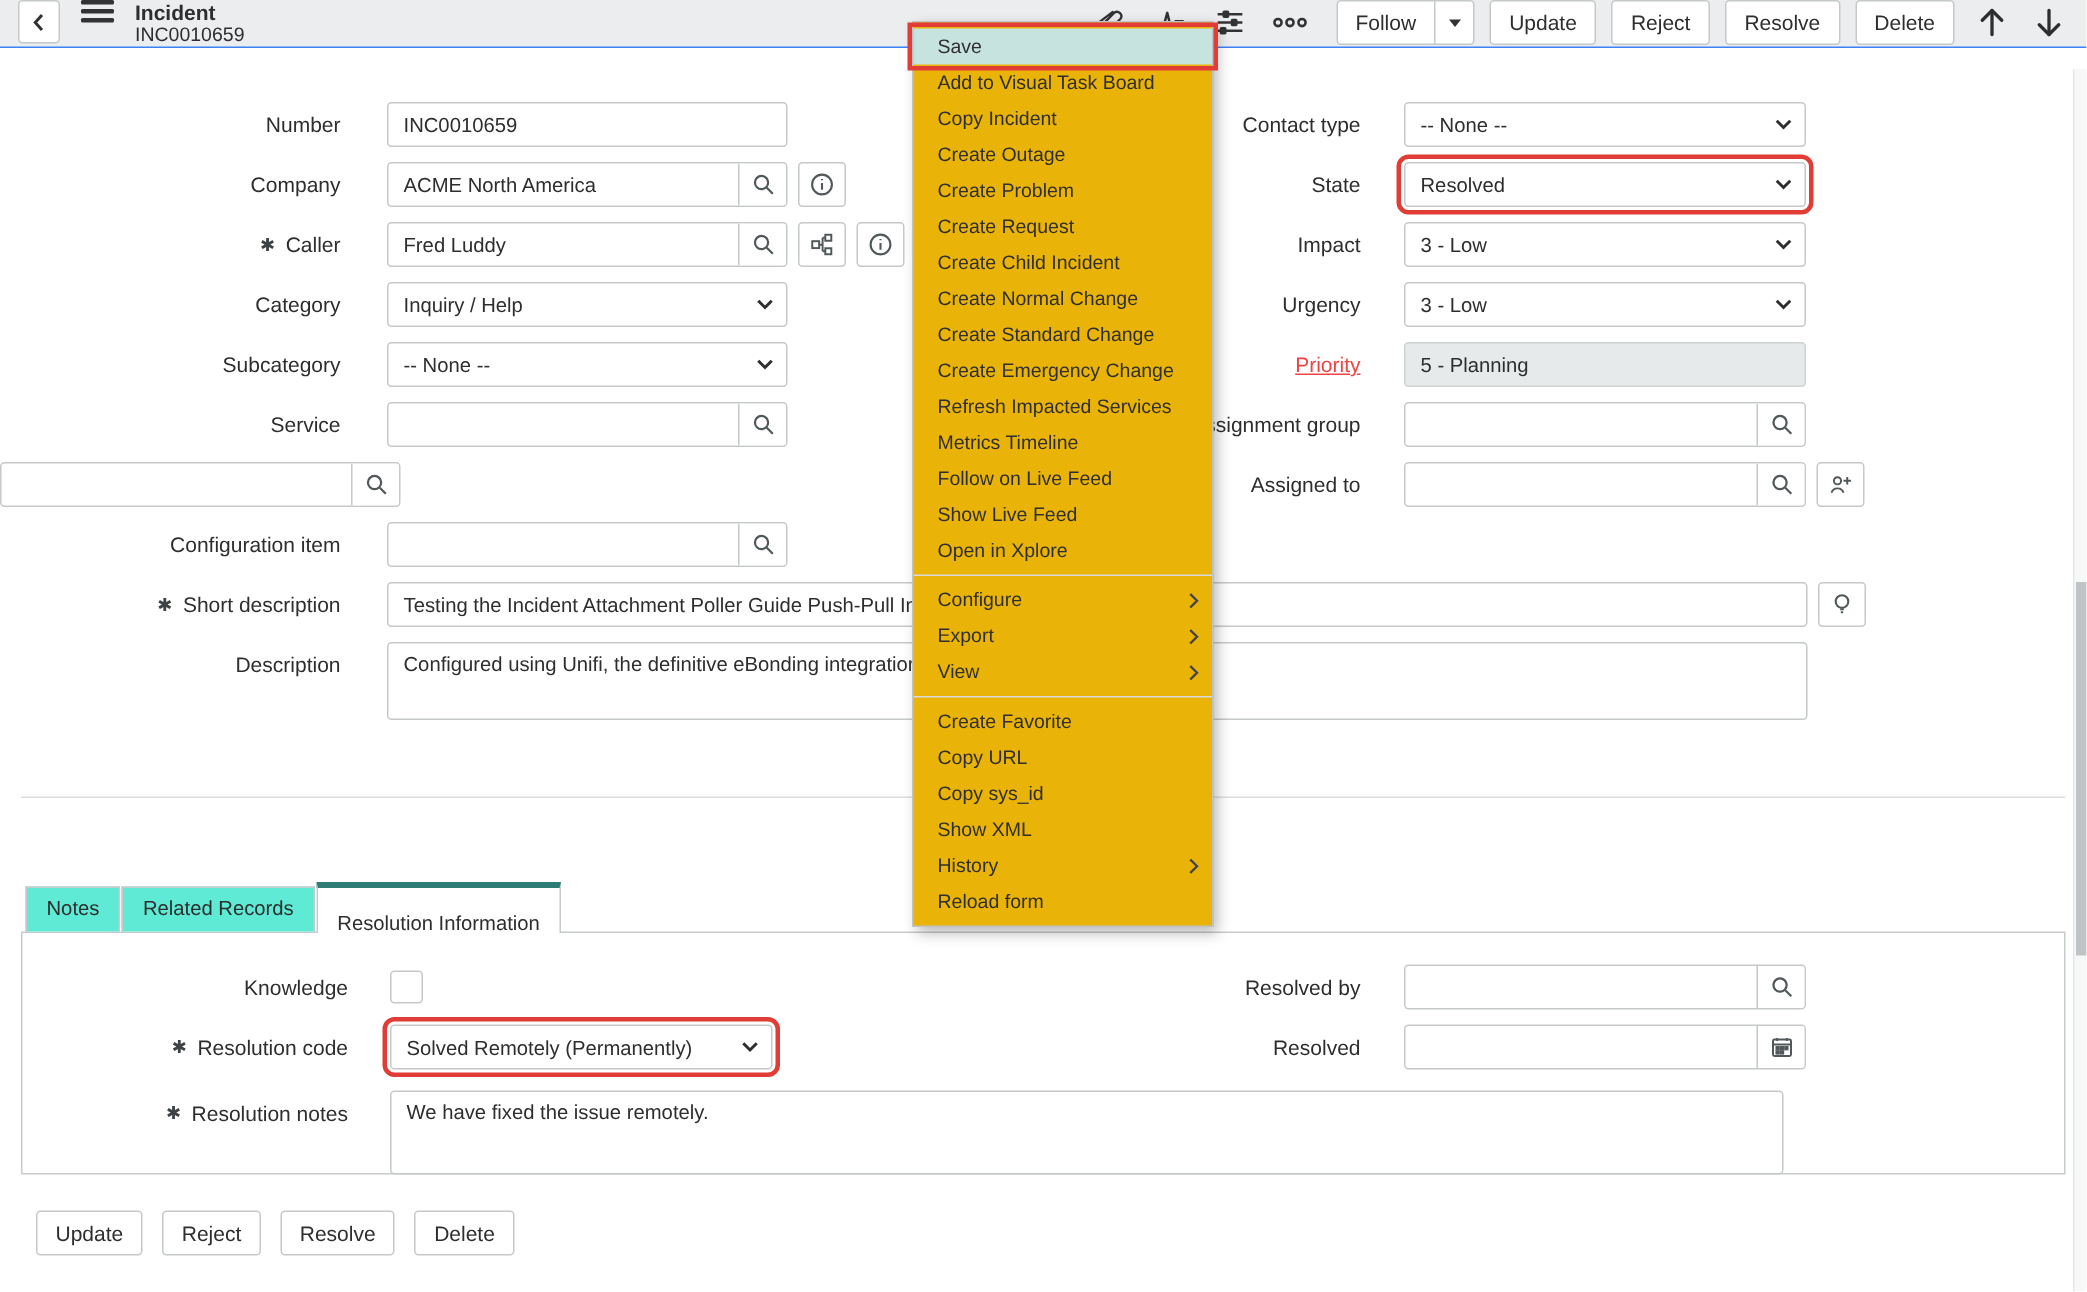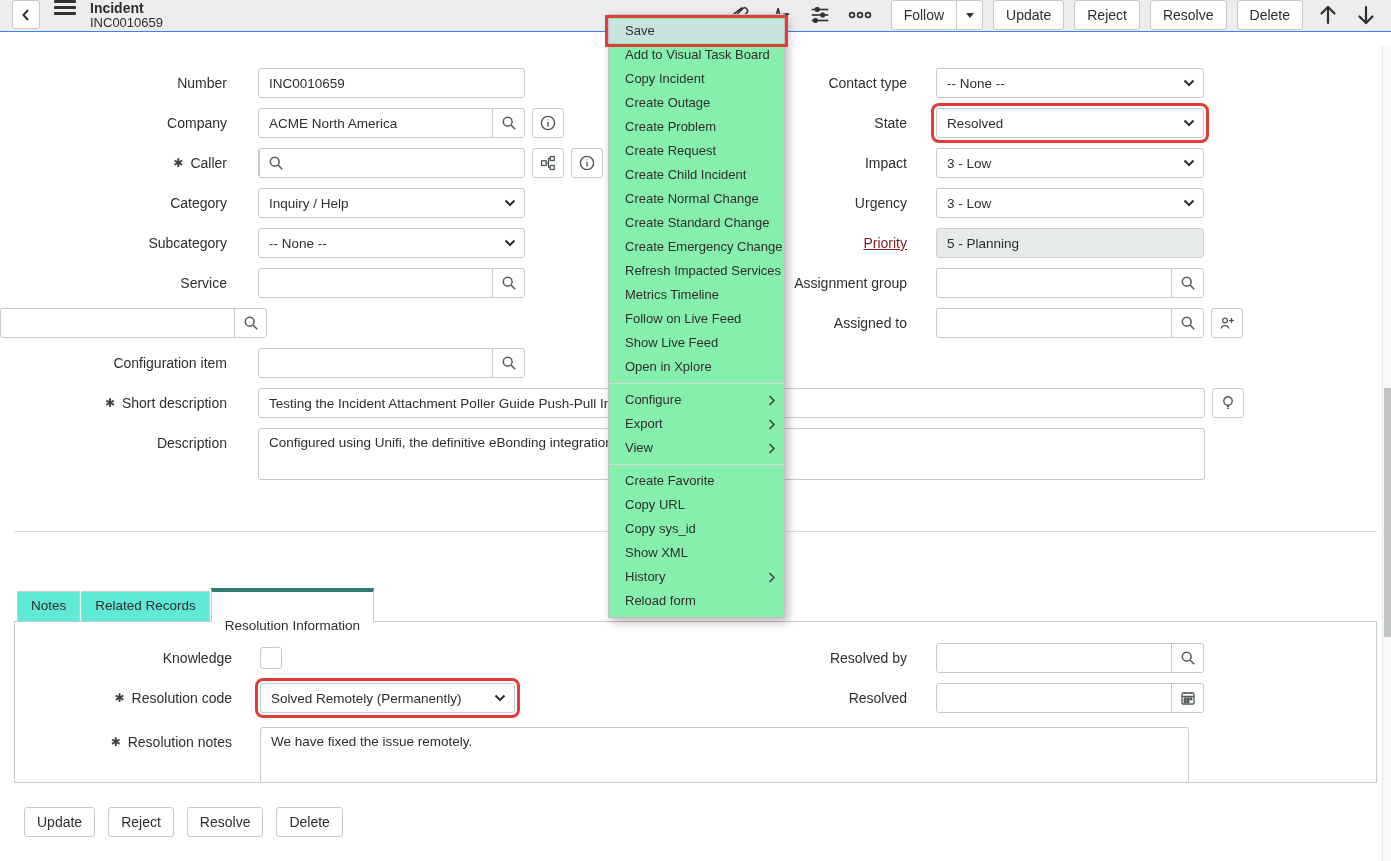--- a/index.html
+++ b/index.html
@@ -31,21 +31,21 @@
     font-family:"Liberation Sans",sans-serif; font-size:14px; color:#2e2e2e; line-height:28px; white-space:nowrap;
   }
   .hdr-btn { margin-left:10px; }
   .split { display:flex; margin-left:18px; }
   .split-main { border-radius:3px 0 0 3px; }
   .split-caret { border-radius:0 3px 3px 0; margin-left:-1px; width:27px; padding:0; display:flex; align-items:center; justify-content:center; }
   .nav-arrow { margin-left:12px; width:26px; height:26px; display:flex; align-items:center; justify-content:center; }
 
   
   .ctx-menu {
-    position:absolute; left:608px; top:14px; width:177px; background:#86efac;
+    position:absolute; left:608px; top:14px; width:201px; background:#eab308;
     border:1px solid #c0c3c4; box-shadow:3px 4px 9px rgba(0,0,0,.28);
     padding:4px 0; z-index:50;
   }
   .mi { height:24px; line-height:24px; padding-left:16px; font-size:13px; color:#2f2f2f; white-space:nowrap;
         display:flex; align-items:center; }
   .mi.has-sub { padding-right:8px; }
   .mi.has-sub .sub-ic { margin-left:auto; display:flex; align-items:center; }
   .mi.save { background:#c6e3df; }
   .sep { border-top:1px solid #d8dadb; margin:4px 0; height:0; }
 
@@ -56,21 +56,21 @@
   
   .form-area { position:relative; padding-top:36px; }
   .frow { display:flex; align-items:center; height:30px; margin-bottom:10px; }
   .frow.tall { height:52px; align-items:flex-start; }
   .flabel {
     width:227px; margin-right:31px; flex:none;
     display:flex; justify-content:flex-end; align-items:flex-end; gap:7px;
     text-align:right; font-size:14px; color:#2e2e2e; line-height:30px;
   }
   .req { font-size:12px; color:#3d4244; }
-  .link-label { color:#7f1d1d; text-decoration:underline; }
+  .link-label { color:#ef4444; text-decoration:underline; }
 
   .plain-input, .ref-field, .select-box {
     height:30px; border:1px solid #c6c9ca; border-radius:3px; background:#fff;
   }
   .plain-input { width:267px; padding:0 10px; font-family:"Liberation Sans",sans-serif; font-size:13.5px; color:#2e2e2e; }
   .wide .plain-input { width:947px; }
   .ref-field { width:267px; display:flex; overflow:hidden; }
   .ref-field input { flex:1; min-width:0; border:none; outline:none; padding:0 10px; background:transparent;
     font-family:"Liberation Sans",sans-serif; font-size:13.5px; color:#2e2e2e; }
   .ref-btn { width:32px; flex:none; border-left:1px solid #c6c9ca; display:flex; align-items:center; justify-content:center; background:#fff; }
@@ -87,21 +87,21 @@
   .rcol { position:absolute; left:760px; top:36px; }
   .rcol .flabel { width:147px; margin-right:29px; }
   .rcol .select-box, .rcol .ref-field { width:268px; }
 
   .divider { height:1px; background:#dcdfe0; margin:51px 14px 0 14px; }
 
   
   .tabs { display:flex; align-items:flex-end; margin:56px 0 0 17px; position:relative; z-index:2; }
   .tab { height:30px; padding:6px 13px 0 13px; border:1px solid #c8cbcc; border-bottom:none;
     background:#5eead4; font-size:13.5px; margin-right:1px; white-space:nowrap; }
-  .tab.active { height:34px; padding-top:26px; background:#fff; border-top:4px solid #2e7d74; margin-bottom:-1px; position:relative; z-index:3; }
+  .tab.active { height:34px; padding-top:16px; background:#fff; border-top:4px solid #2e7d74; margin-bottom:-1px; position:relative; z-index:3; }
 
   .tab-box { margin:0 14px; border:1px solid #c8cbcc; height:162px; position:relative; padding-top:21px; background:#fff; }
   .tab-box .flabel { width:217px; margin-right:28px; }
   .checkbox { width:22px; height:22px; border:1px solid #c6c9ca; border-radius:3px; background:#fff; }
   .code-select { width:255px; }
   textarea.notes-ta { width:929px; height:56px; border:1px solid #c6c9ca; border-radius:3px; resize:none;
     padding:6px 10px; font-family:"Liberation Sans",sans-serif; font-size:13.5px; color:#2e2e2e; outline:none; }
   .rcol2 { position:absolute; left:746px; top:21px; }
   .rcol2 .flabel { width:146px; margin-right:29px; }
   .rcol2 .ref-field { width:268px; }
@@ -226,20 +226,21 @@
         </svg>
     </span>
   </div>
 
   <div class="frow">
     <div class="flabel">
       <span class="req">✱</span>
       <span>Caller</span>
     </div>
     <div class="ref-field">
+      <input value="Fred Luddy" style="">
       <span class="ref-btn">
         <svg width="16" height="16" viewBox="0 0 16 16" fill="none" stroke="#50585a" stroke-width="1.5">
             <circle cx="6.7" cy="6.7" r="4.4"></circle>
             <line x1="10.2" y1="10.2" x2="14.2" y2="14.2"></line>
           </svg>
       </span>
     </div>
     <span class="side-btn">
       <svg width="16" height="16" viewBox="0 0 16 16" fill="none" stroke="#50585a" stroke-width="1.3">
         <rect x="1.5" y="5.8" width="4.6" height="4.6"></rect>

